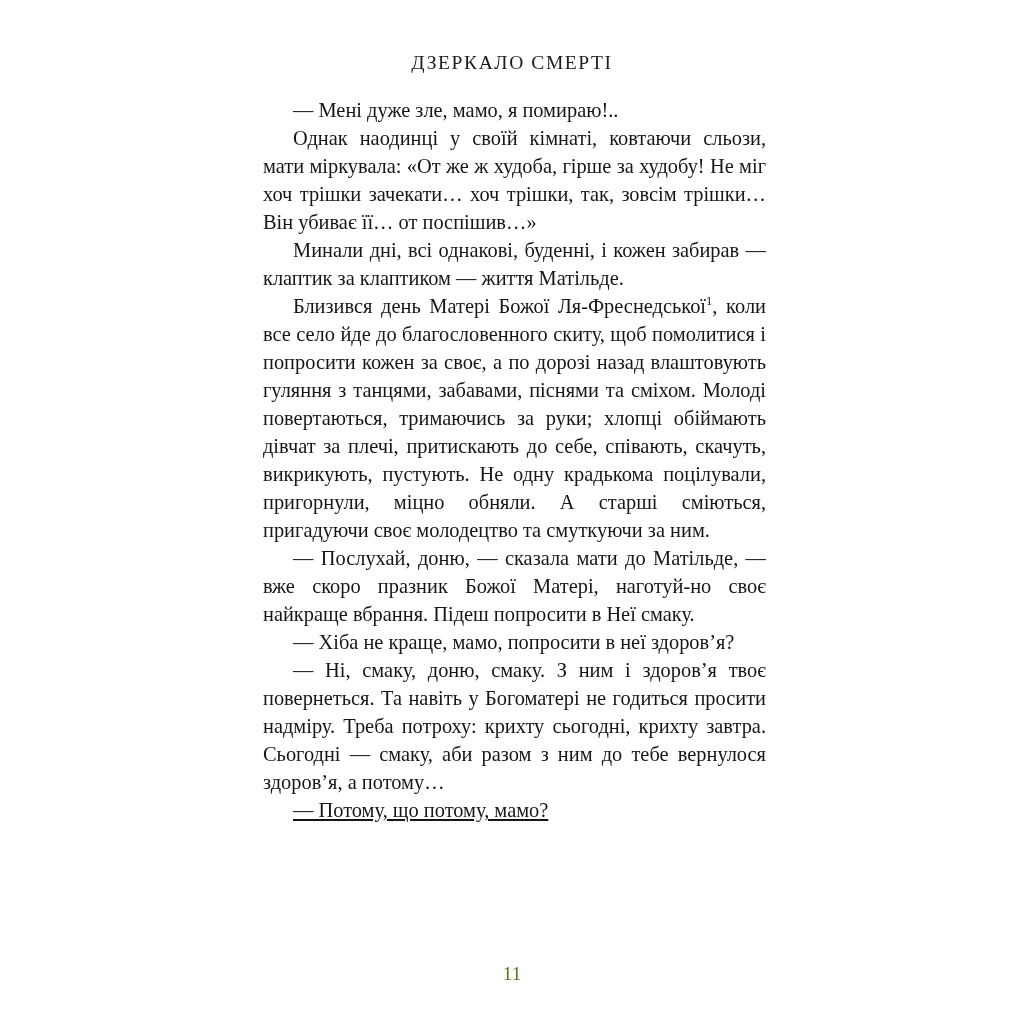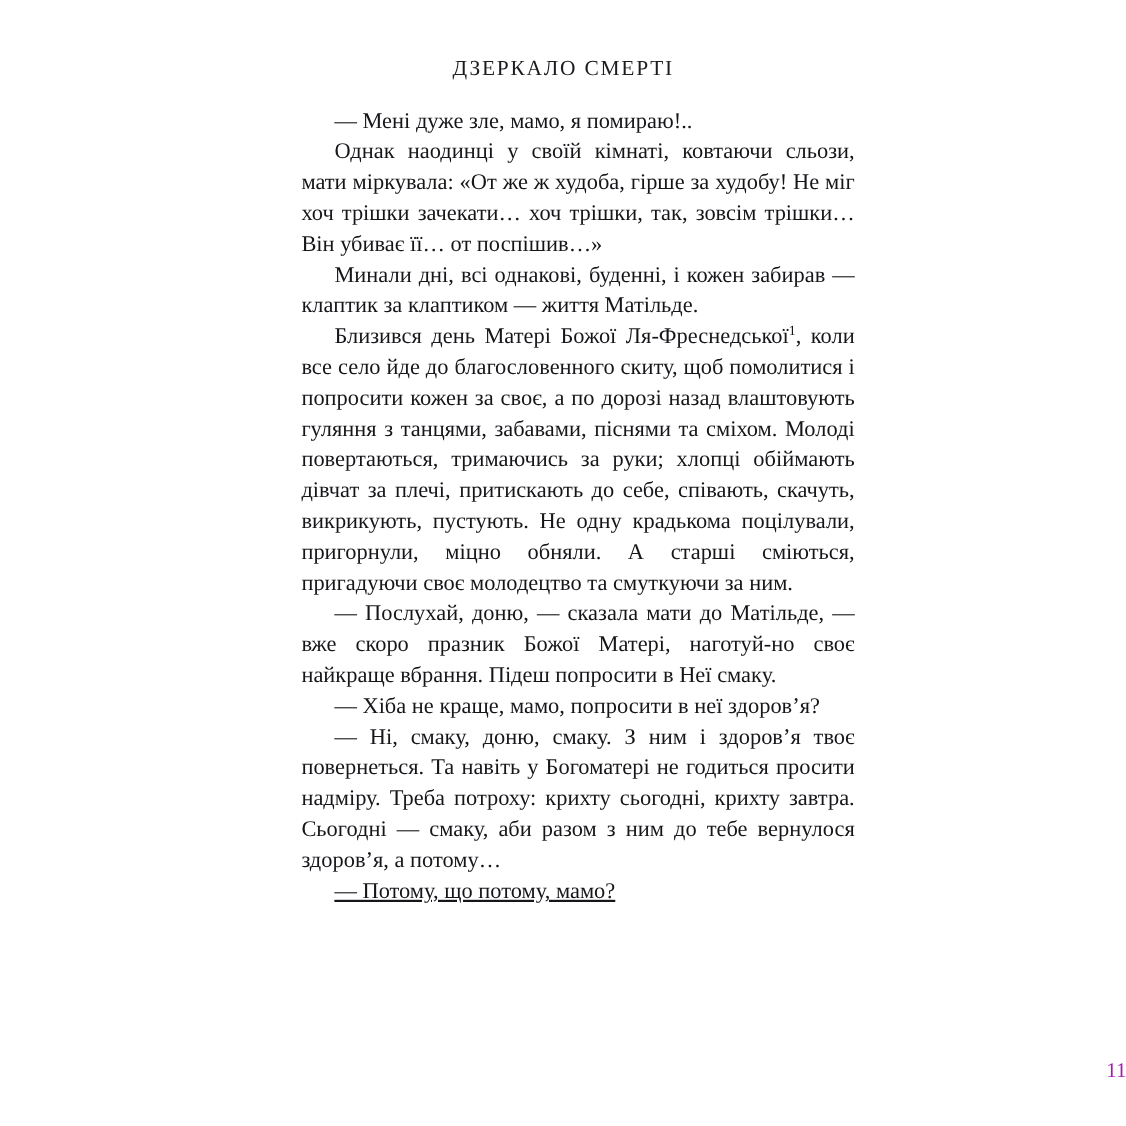--- a/index.html
+++ b/index.html
@@ -24,21 +24,21 @@
     right: 0;
     text-align: center;
     font-size: 19.5px;
     letter-spacing: 1.6px;
     color: #1c1c20;
     font-weight: 400;
   }
   .text-block {
     position: absolute;
     top: 96px;
-    left: 274px;
+    left: 263px;
     width: 503px;
     font-size: 20.4px;
     line-height: 28px;
     text-align: justify;
     text-justify: inter-word;
     hyphens: manual;
   }
   .text-block p {
     margin: 0;
     text-indent: 30px;
@@ -50,23 +50,23 @@
   sup.fn {
     font-size: 0.62em;
     vertical-align: super;
     line-height: 0;
   }
   .folio {
     position: absolute;
     top: 963px;
     left: 0;
     right: 0;
-    text-align: right;
+    text-align: center;
     font-size: 19px;
-    color: #a21caf;
+    color: #4d7c0f;
   }
 </style>
 </head>
 <body>
 
 <div class="page">
 
   <div class="running-head">ДЗЕРКАЛО СМЕРТІ</div>
 
   <div class="text-block">

